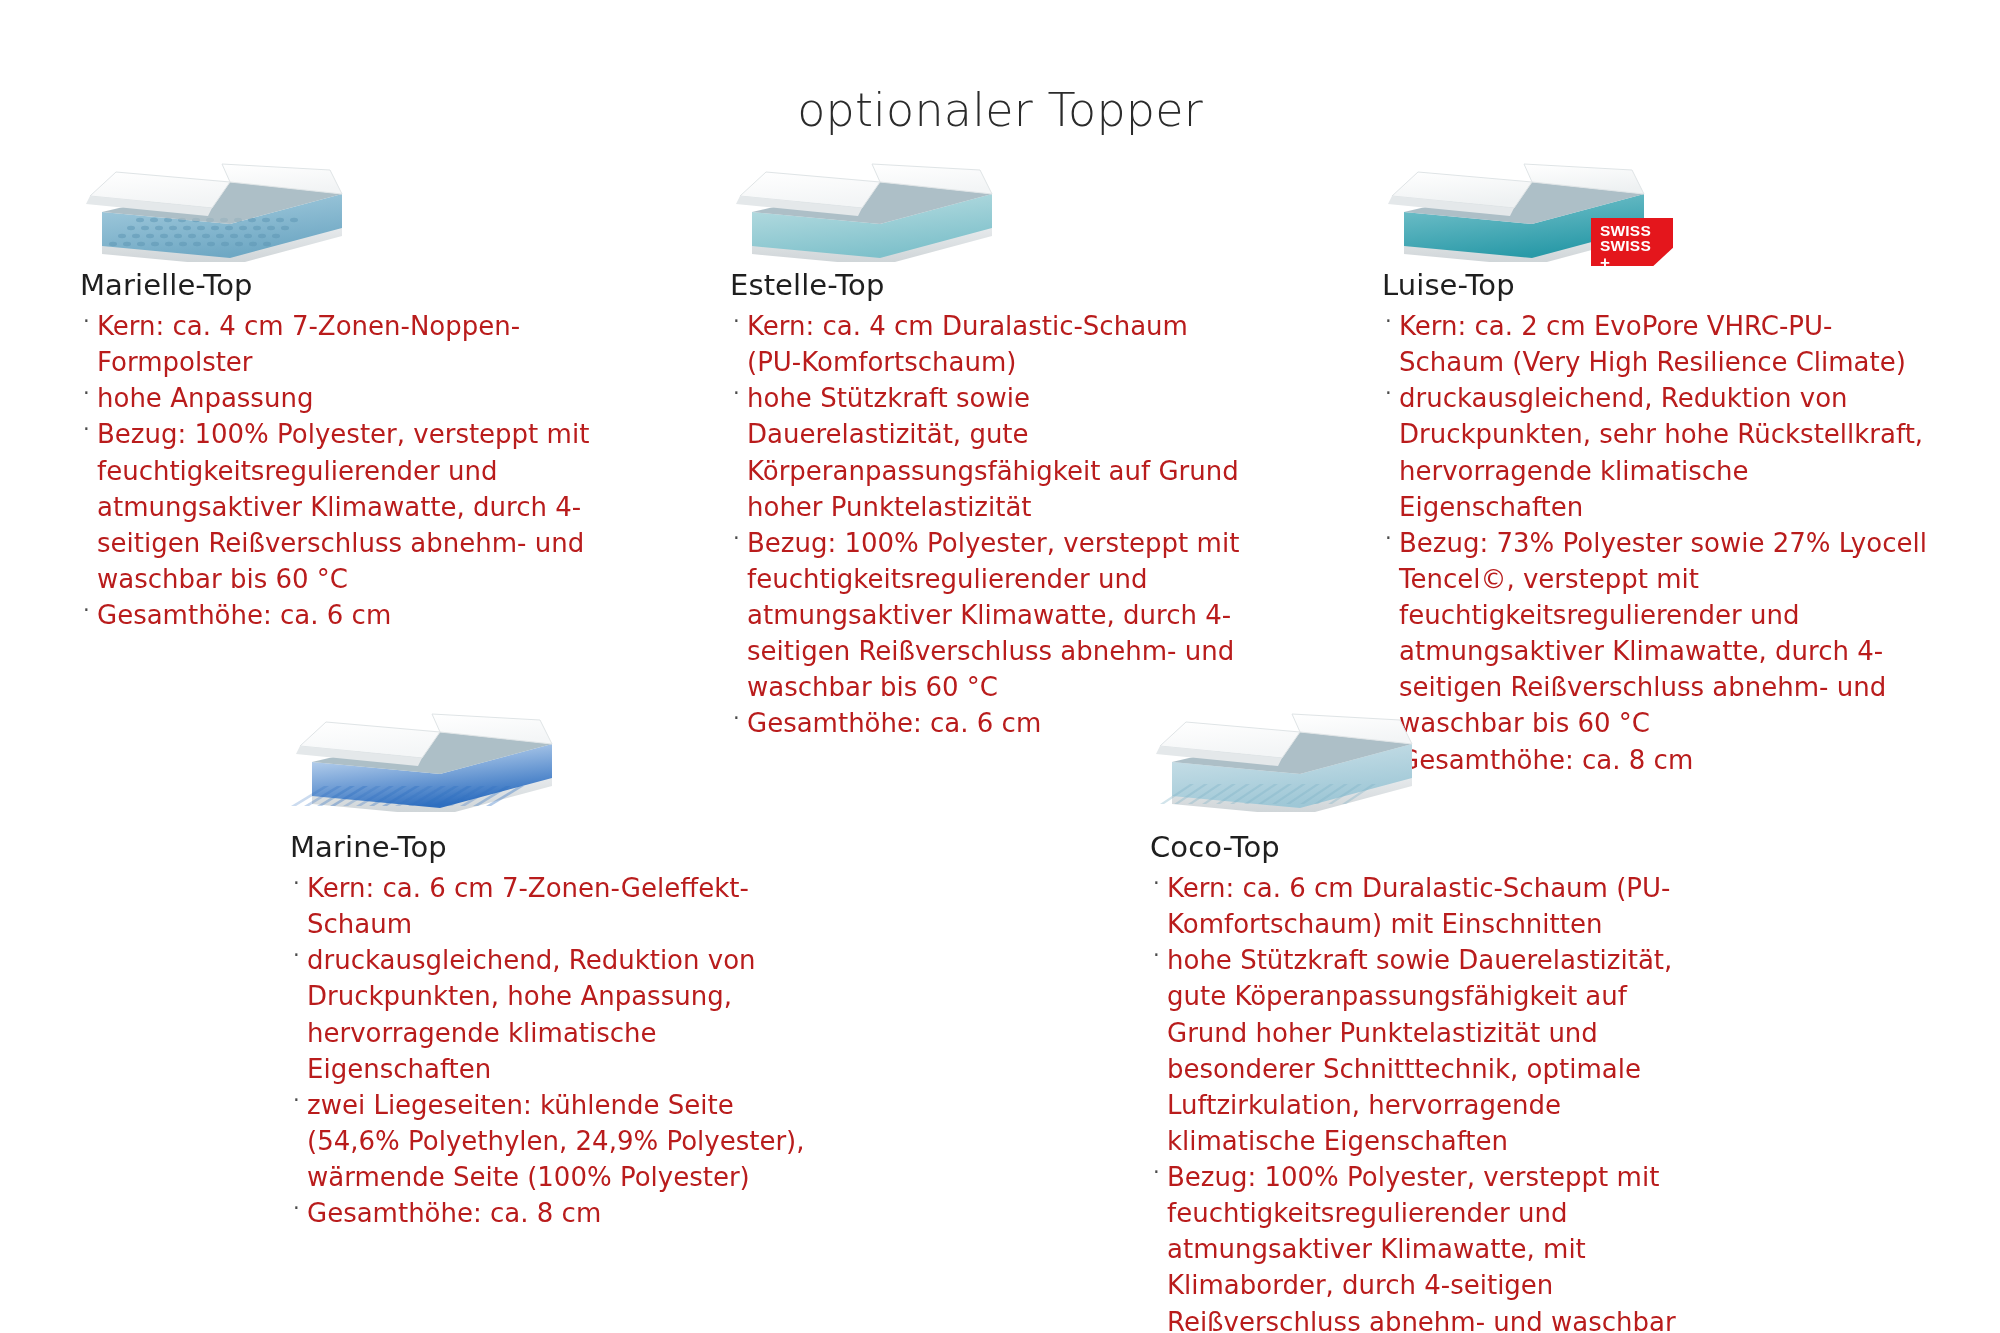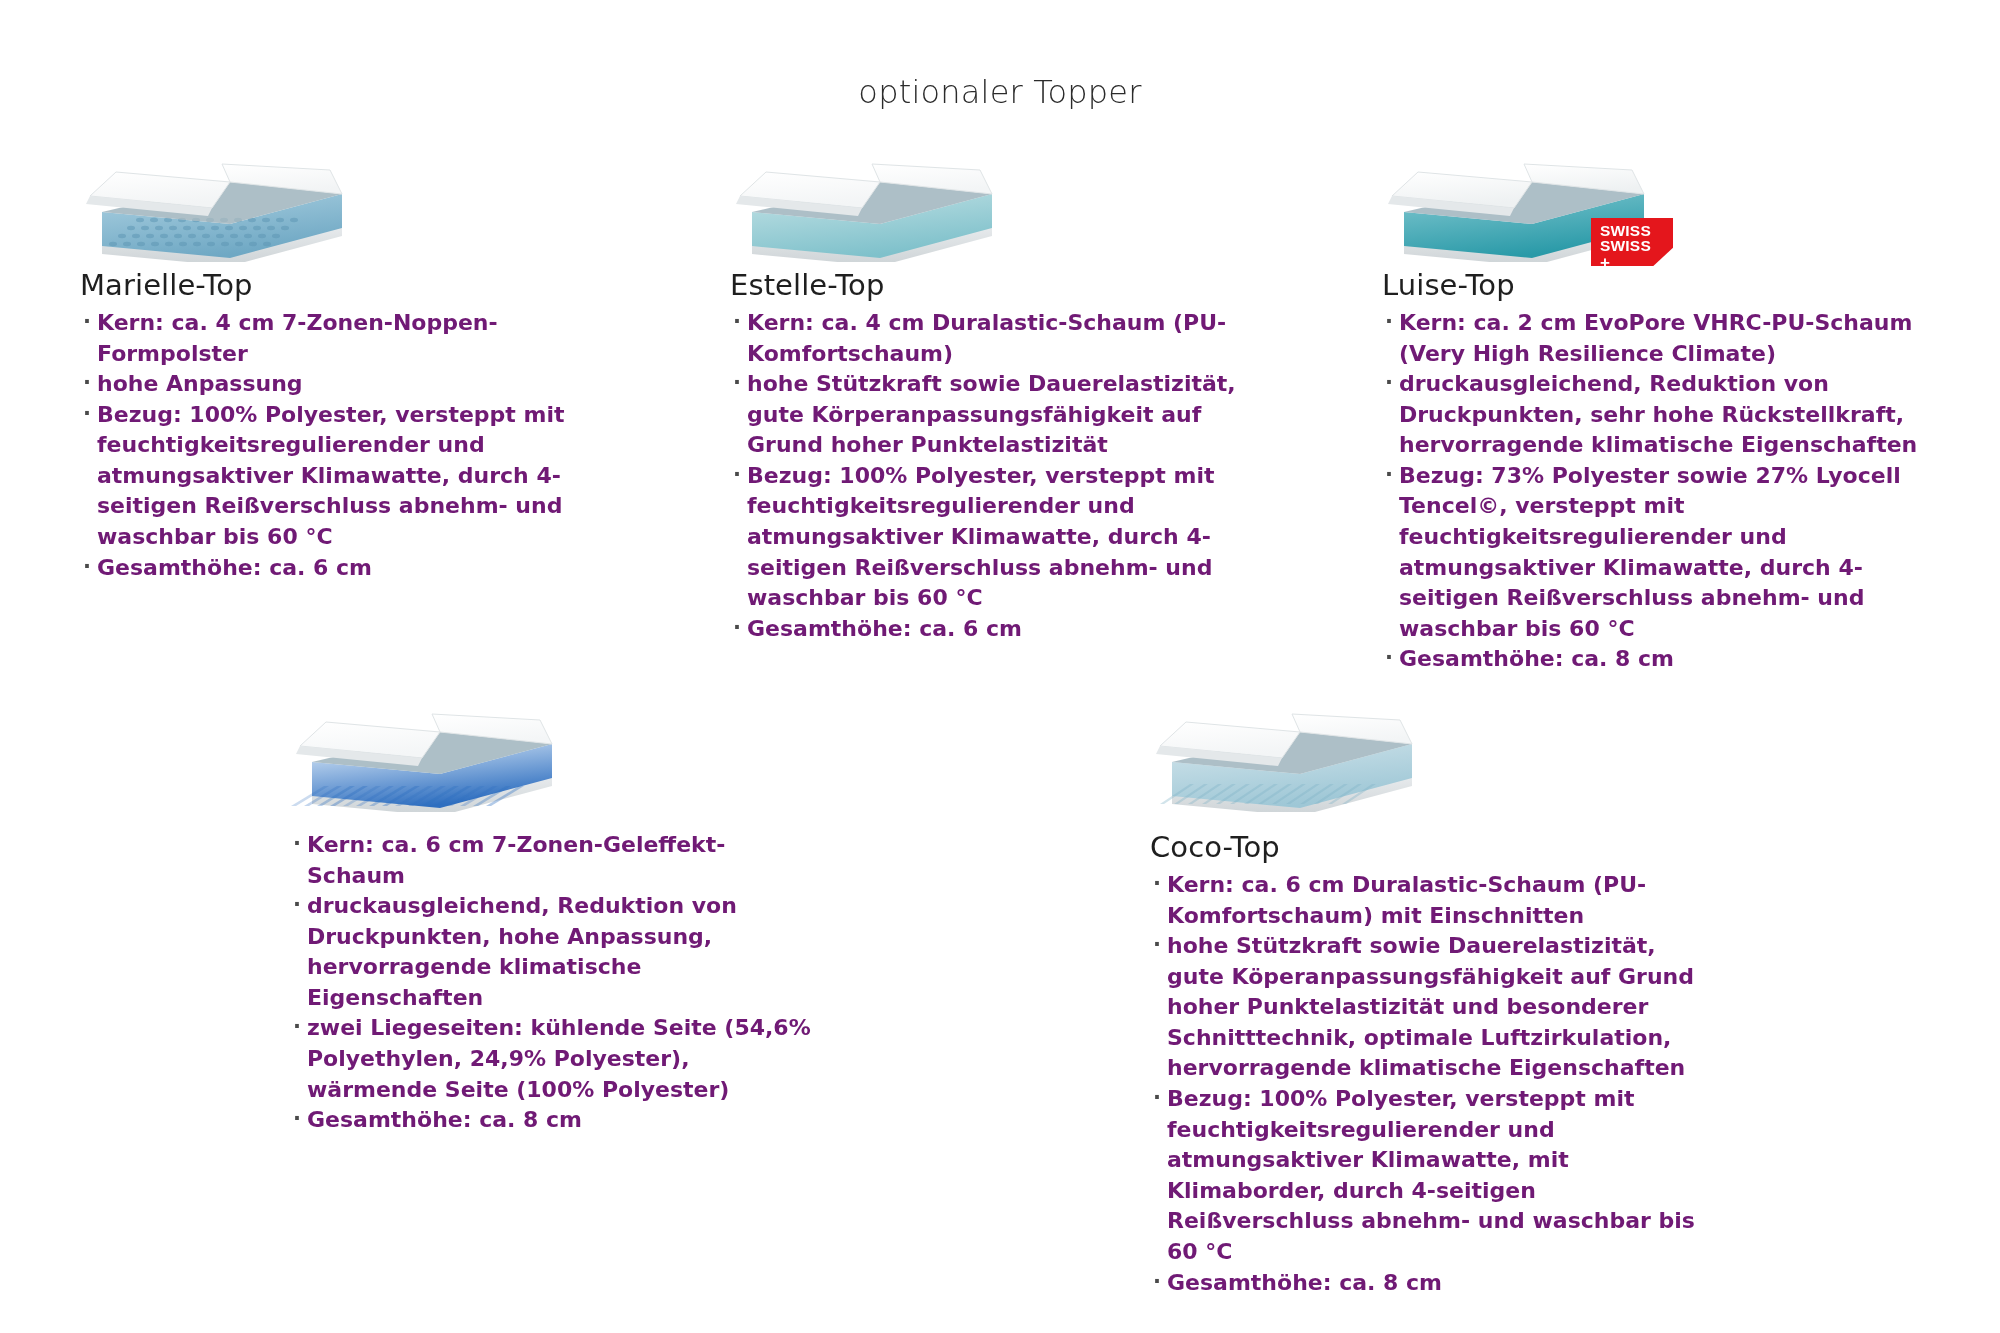--- a/index.html
+++ b/index.html
@@ -18,21 +18,21 @@
     overflow: hidden;
   }
 
   
   .page-title {
     position: absolute;
     top: 52px;
     left: 0;
     width: 2000px;
     text-align: center;
-    font-size: 32px;
+    font-size: 46px;
     font-weight: 300;
     letter-spacing: 0.2px;
     color: #2b2b2b;
     font-family: "DejaVu Sans", sans-serif;
   }
 
   
   .product {
     position: absolute;
   }
@@ -45,25 +45,24 @@
     font-size: 29px;
     font-weight: 400;
     color: #1f1f1f;
     letter-spacing: 0.1px;
     font-family: "DejaVu Sans", sans-serif;
   }
   .bullets {
     list-style: none;
     margin: 0;
     padding: 0;
-    font-size: 22px;
+    font-size: 26px;
     line-height: 1.39;
-    color: #701a75;
+    color: #b91c1c;
     font-family: "DejaVu Sans", sans-serif;
-    font-weight: bold;
   }
   .bullets li {
     position: relative;
     padding-left: 17px;
     margin-bottom: 0px;
   }
   .bullets li::before {
     content: "\00B7";
     position: absolute;
     left: 3px;
@@ -321,20 +320,21 @@
             <polygon points="203,86 208,86 175,106 170,106" fill="#2f6fc0" opacity="0.29"></polygon>
             <polygon points="216,86 221,86 188,106 183,106" fill="#2f6fc0" opacity="0.33"></polygon>
             <polygon points="229,86 234,86 201,106 196,106" fill="#2f6fc0" opacity="0.37"></polygon>
     <polygon points="22,62 150,74 262,44 150,32" fill="#9fb4bd" opacity="0.85"></polygon>
     <polygon points="10,46 132,58 150,32 36,22" fill="url(#cov-marine)" stroke="#dfe4e6" stroke-width="1"></polygon>
     <polygon points="150,32 262,44 250,20 142,14" fill="url(#cov-marine)" stroke="#dfe4e6" stroke-width="1"></polygon>
     <polygon points="10,46 132,58 128,66 6,54" fill="#e4e8ea"></polygon>
   </svg>
         </div>
       </div>
+      <h2>Marine-Top</h2>
       <ul class="bullets">
         <li>Kern: ca. 6 cm 7-Zonen-Geleffekt-Schaum</li>
         <li>druckausgleichend, Reduktion von Druckpunkten, hohe Anpassung, hervorragende klimatische Eigenschaften</li>
         <li>zwei Liegeseiten: kühlende Seite (54,6% Polyethylen, 24,9% Polyester), wärmende Seite (100% Polyester)</li>
         <li>Gesamthöhe: ca. 8 cm</li>
       </ul>
     </div>
     <div class="product" id="prod-coco">
       <div class="figure">
         <div class="topper">

